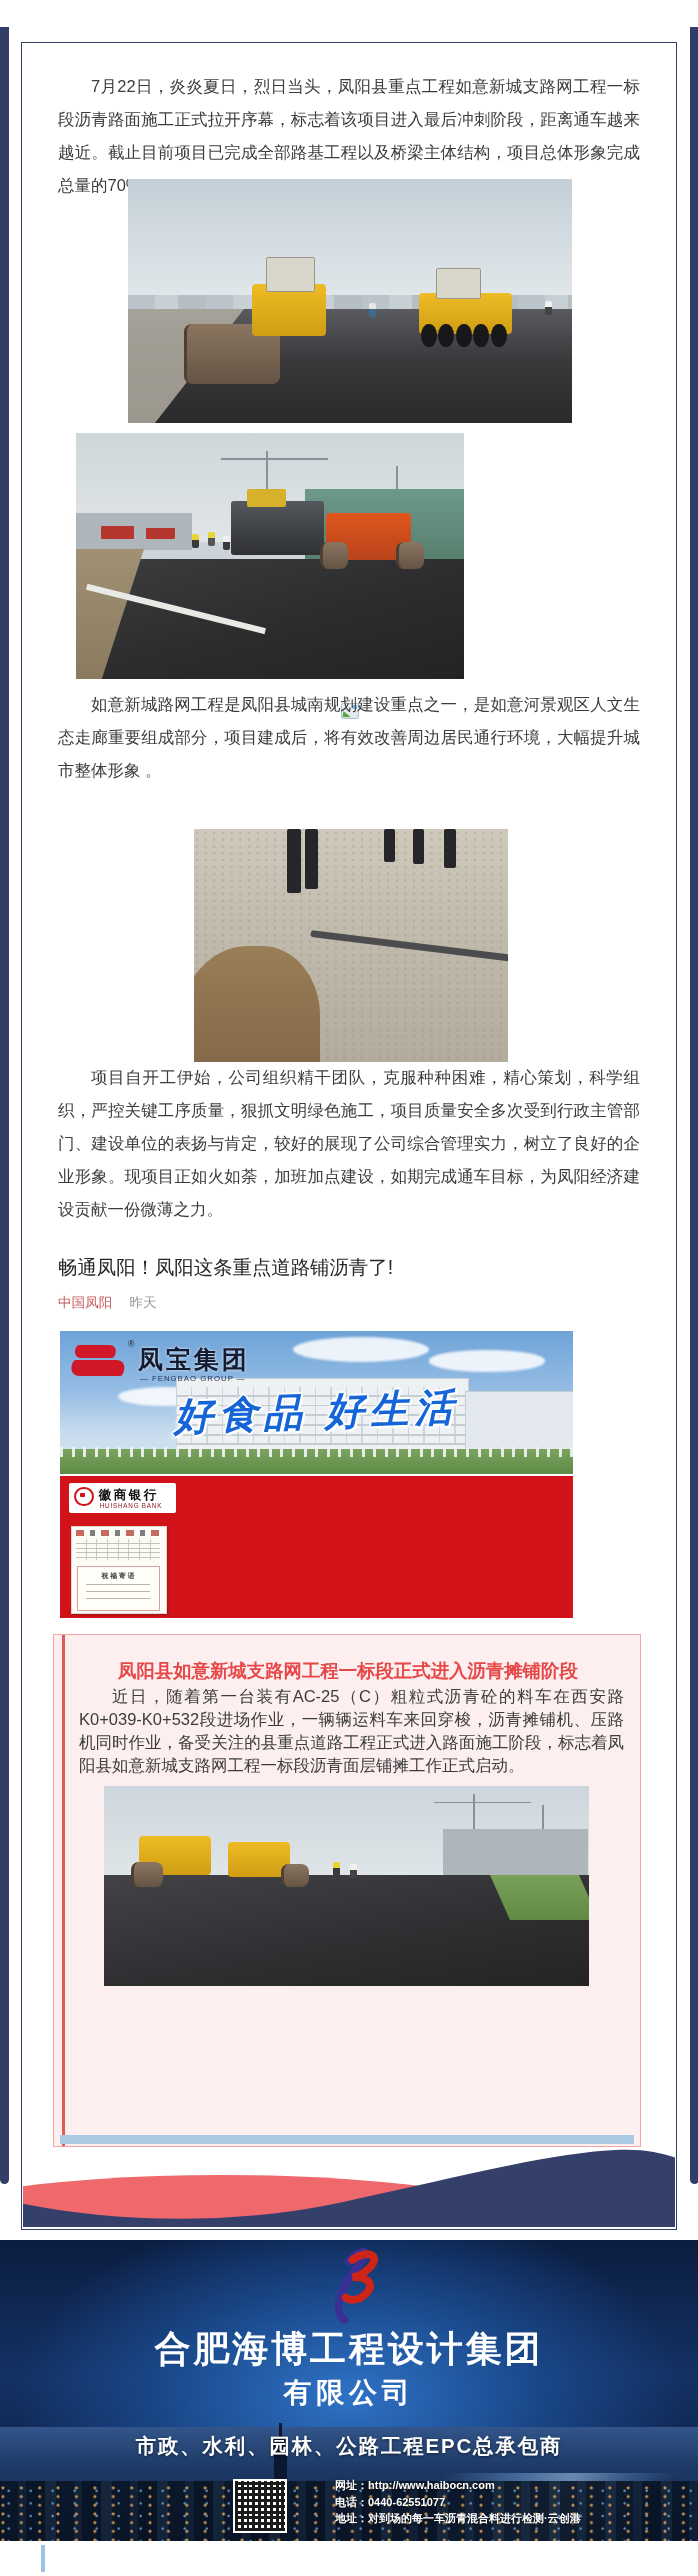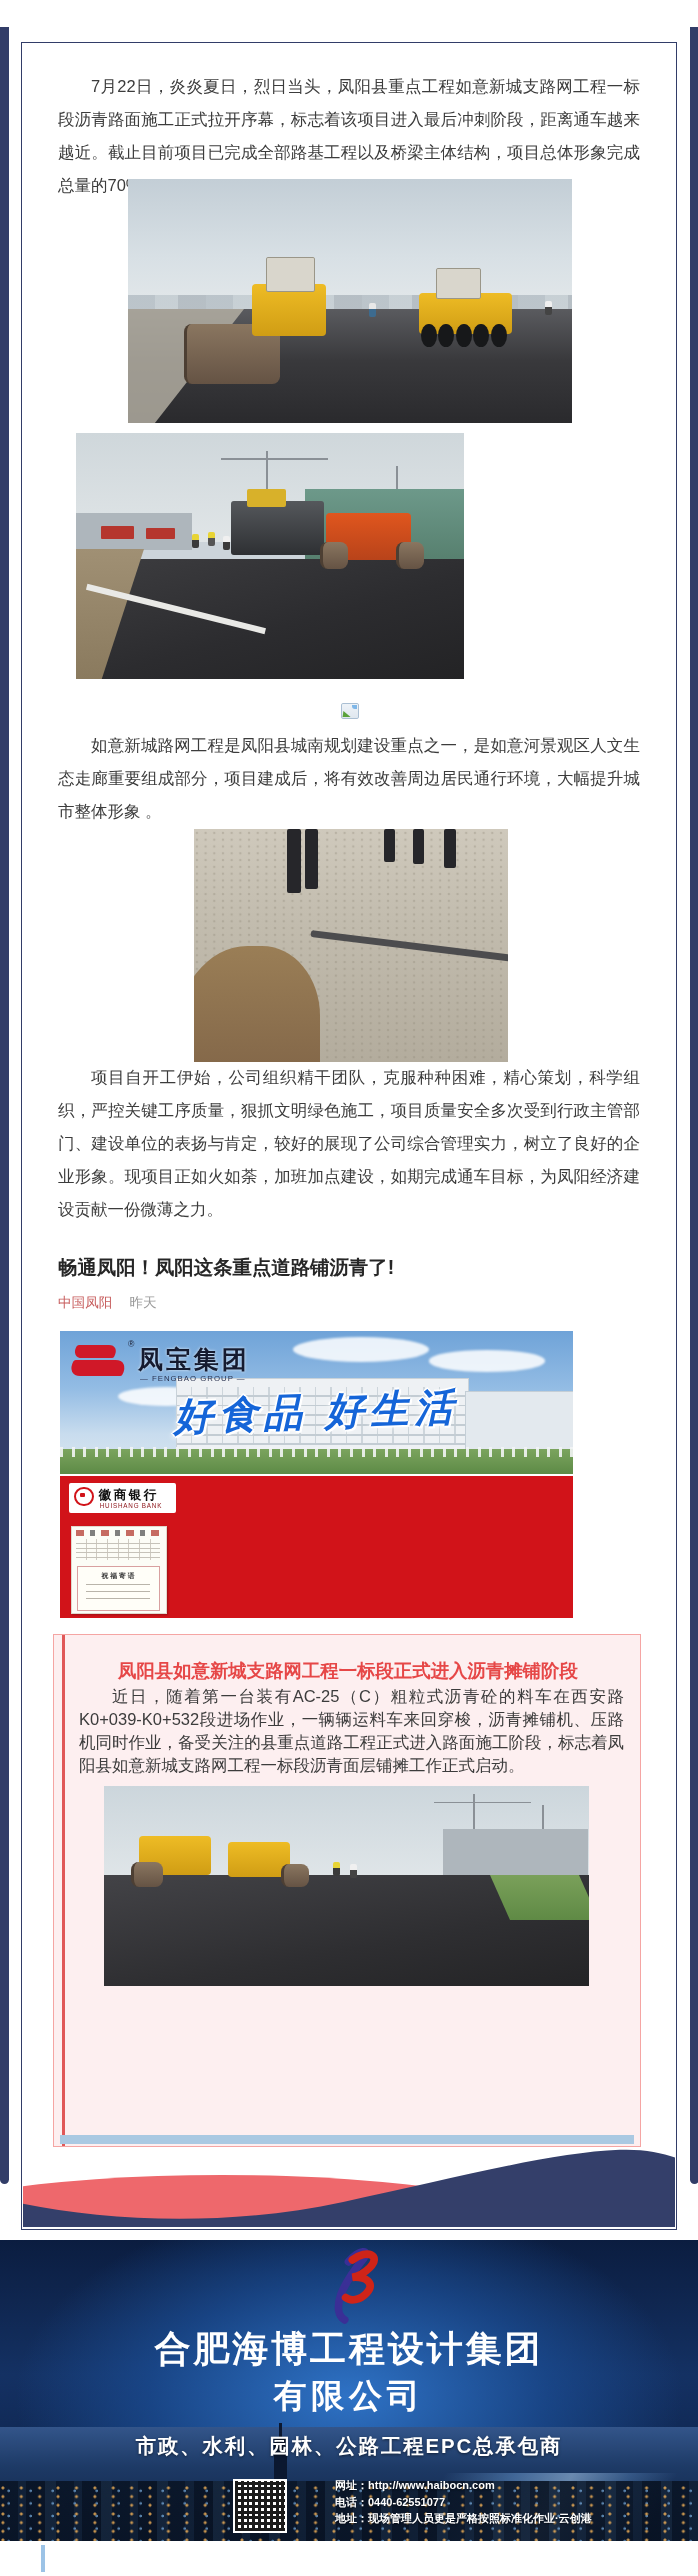--- a/index.html
+++ b/index.html
@@ -10,25 +10,25 @@
   .side-stripe{position:absolute;top:27px;width:8.7px;height:2157px;background:#323d68;}
   .stripe-left{left:0;border-radius:0 0 7.8px 7.8px;}
   .stripe-right{left:690px;border-radius:0 0 7.8px 7.8px;}
   .frame{position:absolute;left:21.3px;top:42px;width:656px;height:2188px;
          border:1.9px solid #323d68;box-sizing:border-box;background:#fff;}
 
   
   .para{position:absolute;left:58px;width:582px;margin:0;font-size:16.5px;line-height:33px;
         color:#3c3c3c;text-align:justify;text-indent:2em;}
   .p1{top:70px;}
-  .p2{top:729px;}
+  .p2{top:688px;}
   .p3{top:1061px;}
 
   .headline{position:absolute;left:58px;top:1254px;width:582px;margin:0;
-            font-size:19.4px;font-weight:bold;color:#262626;}
+            font-size:19.4px;font-weight:normal;color:#262626;}
   .source-row{position:absolute;left:58px;top:1294px;font-size:13.6px;}
   .source-name{color:#c75d5d;margin-right:17px;}
   .source-time{color:#9b9b9b;}
 
   
   .photo{position:absolute;overflow:hidden;background:#ccd4da;}
   .ph1{left:128px;top:179px;width:444px;height:244px;}
   .ph2{left:76px;top:433px;width:388px;height:246px;}
   .ph3{left:194px;top:829px;width:314px;height:233px;}
   .abs{position:absolute;}
@@ -145,21 +145,21 @@
 
   
   .footer{position:absolute;left:0;top:2240px;width:698px;height:301px;overflow:hidden;
         background-image:
           radial-gradient(ellipse 417px 242px at 50% 52%,rgba(48,118,203,.95) 0%,rgba(27,77,148,.72) 48%,rgba(10,30,66,0) 80%),
           linear-gradient(180deg,#0b1d40 0%,#143163 45%,#0a1c3f 100%);}
   .jb-logo{position:absolute;left:306px;top:5.8px;width:87px;height:80px;}
   .company1{position:absolute;left:0;top:85px;width:100%;margin:0;text-align:center;
         font-size:36px;font-weight:bold;color:#fff;letter-spacing:2.9px;}
   .company2{position:absolute;left:0;top:134px;width:100%;margin:0;text-align:center;
-        font-size:33px;font-weight:bold;color:#fff;letter-spacing:4.8px;}
+        font-size:28px;font-weight:bold;color:#fff;letter-spacing:4.8px;}
   .skyline{position:absolute;left:0;bottom:0;width:100%;height:114px;
         background:linear-gradient(180deg,#33558a 0%,#1d3a66 35%,#0d1c3a 100%);}
   .buildings{position:absolute;left:0;bottom:0;width:100%;height:60px;opacity:.9;
         background:repeating-linear-gradient(90deg,#091425 0 17.5px,#101f34 17.5px 26px,#081222 26px 45px,#142439 45px 56px);}
   .tower{position:absolute;left:274px;bottom:27px;width:12.6px;height:76px;background:#0b1830;}
   .tower:before{content:"";position:absolute;left:4.8px;top:-15.5px;width:2.9px;height:15.5px;background:#0b1830;}
   .lights{position:absolute;left:0;bottom:0;width:100%;height:56px;opacity:.85;
         background-image:radial-gradient(circle at 2.9px 2.9px,rgba(255,186,90,.9) 0 1.1px,transparent 1.9px),
                          radial-gradient(circle at 8.7px 5.8px,rgba(140,200,255,.7) 0 1px,transparent 1.7px);
         background-size:18.4px 8.7px,22px 12.6px;}
@@ -325,20 +325,20 @@
       <div class="river"></div>
       <div class="buildings"></div>
       <div class="tower"></div>
       <div class="lights"></div>
     </div>
     <p class="tagline">市政、水利、园林、公路工程EPC总承包商</p>
     <div class="qr"></div>
     <div class="contact">
       <p>网址：http://www.haibocn.com</p>
       <p>电话：0440-62551077</p>
-      <p>地址：现场管理人员更是严格按照标准化作业·云创港</p>
+      <p>地址：对到场的每一车沥青混合料进行检测·云创港</p>
     </div>
   </div>
 
   <div class="bottom-tick"></div>
 
 </div>
 
 
 </body></html>

